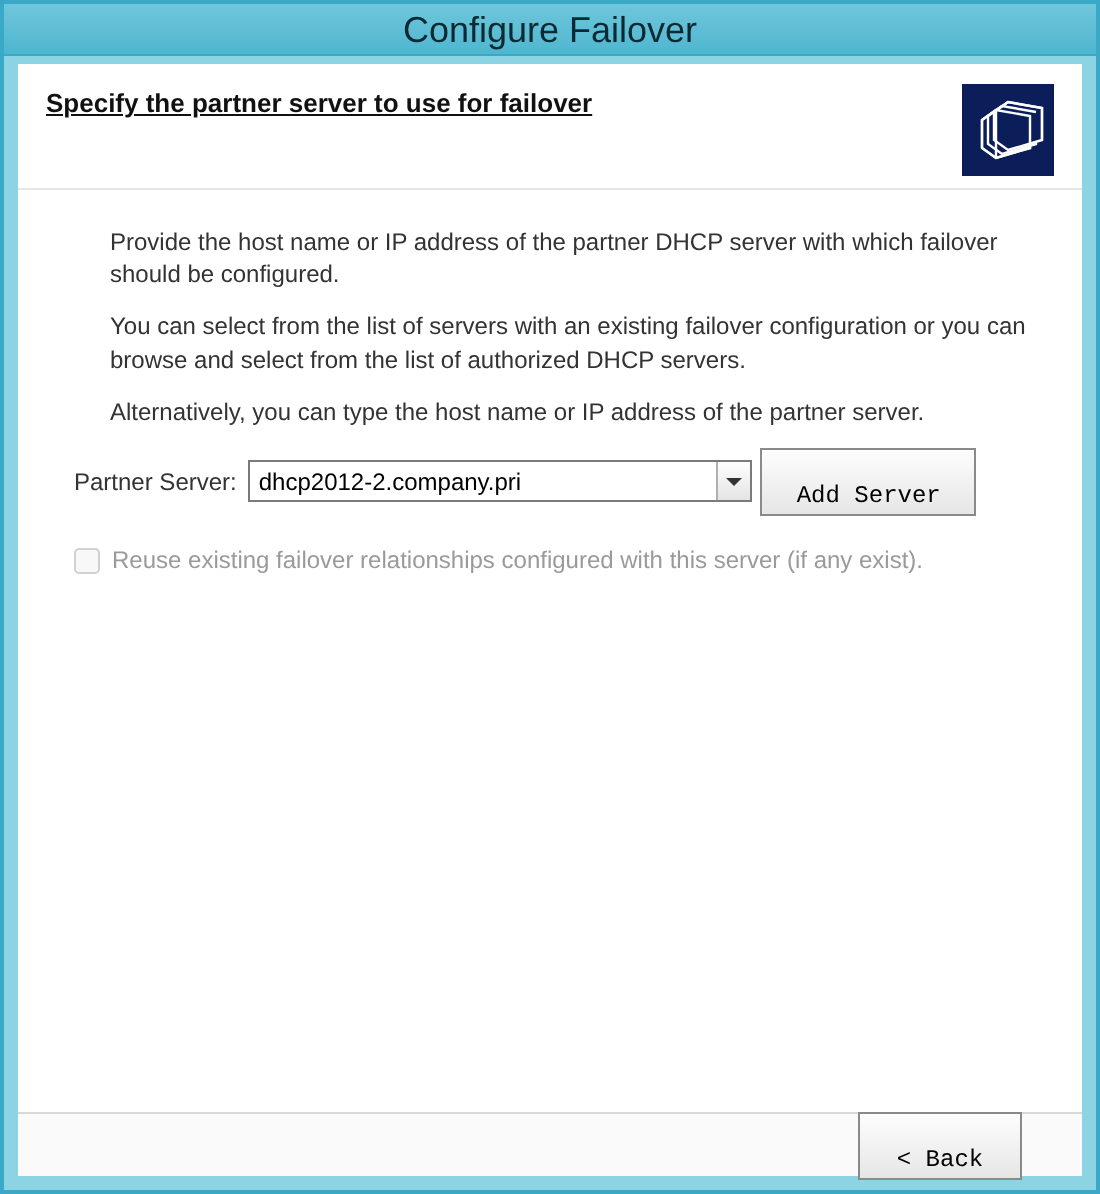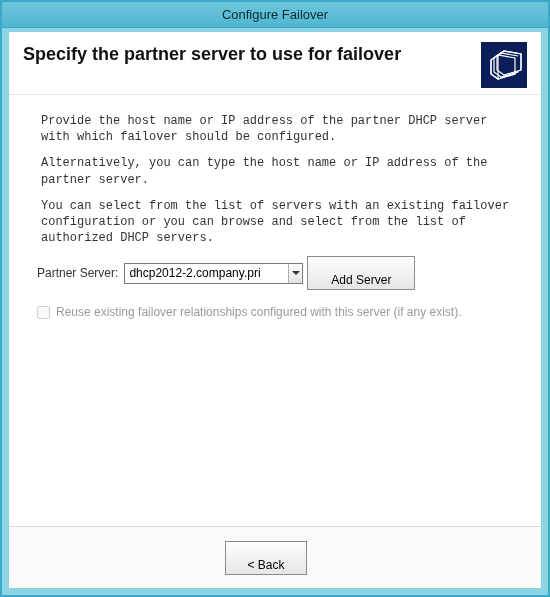--- a/index.html
+++ b/index.html
@@ -19,71 +19,72 @@
     background: #fff;
     display: flex;
     flex-direction: column;
   }
   .titlebar {
     height: 26px;
     background: linear-gradient(#6fc6db, #4fb6d0);
     color: #0a2a33;
     text-align: center;
     line-height: 26px;
-    font-size: 13px;
+    font-size: 18px;
     border-bottom: 1px solid #3aa8c7;
   }
   .inner {
     flex: 1;
     border: 7px solid #8cd4e4;
     border-top-width: 4px;
     display: flex;
     flex-direction: column;
     background: #fff;
   }
   .header {
     display: flex;
     align-items: flex-start;
     padding: 10px 14px 6px 14px;
     border-bottom: 1px solid #e6e6e6;
   }
   .header-title {
     flex: 1;
     font-weight: bold;
-    font-size: 18px;
+    font-size: 13px;
     color: #111;
     padding-top: 2px;
+    text-decoration: underline;
   }
   .header-icon {
     width: 46px;
     height: 46px;
     background: #0b1e5a;
     display: flex;
     align-items: center;
     justify-content: center;
   }
   .header-icon svg { display: block; }
   .content {
     flex: 1;
     padding: 18px 22px 8px 28px;
     color: #333;
     font-size: 12px;
     line-height: 1.35;
   }
-  .para { margin: 0 0 10px 4px; font-family: Liberation Mono, monospace; }
+  .para { margin: 0 0 10px 18px; }
   .form-row {
     display: flex;
     align-items: center;
     margin: 6px 0 14px 0;
     gap: 4px;
   }
   .form-label { white-space: nowrap; margin-right: 2px; }
   .combo {
     position: relative;
-    width: 179px;
+    width: 252px;
     height: 21px;
     border: 1px solid #7a7a7a;
     background: #fff;
     display: flex;
     align-items: center;
   }
   .combo-input {
     flex: 1;
     border: none;
     outline: none;
@@ -109,41 +110,41 @@
     border-right: 4px solid transparent;
     border-top: 4px solid #333;
   }
   .btn {
     height: 22px;
     min-width: 108px;
     padding: 16px 10px;
     border: 1px solid #8a8a8a;
     background: linear-gradient(#fdfdfd, #e6e6e6);
     font-size: 12px;
-    font-family: Liberation Sans, sans-serif;
+    font-family: Liberation Mono, monospace;
     cursor: pointer;
   }
   .check-row {
     display: flex;
     align-items: center;
     gap: 6px;
     color: #9a9a9a;
     margin-top: 6px;
   }
   .check-row input[type="checkbox"] {
     width: 13px;
     height: 13px;
     margin: 0;
   }
   .footer {
-    height: 62px;
+    height: 32px;
     border-top: 1px solid #d9d9d9;
     display: flex;
     align-items: center;
-    justify-content: center;
+    justify-content: flex-end;
     padding: 0 12px;
     gap: 8px;
     background: #fafafa;
   }
   .footer .btn { min-width: 82px; }
   .footer .gap { width: 10px; }
 </style>
 </head>
 <body>
 
@@ -167,22 +168,22 @@
             <path d="M9 12 L16 7 L33 10"></path>
             <path d="M12 10 L19 5 L36 8 L36 24"></path>
             <path d="M13 9 L13 33"></path>
           </g>
         </svg>
       </div>
     </div>
 
     <div class="content">
       <p class="para">Provide the host name or IP address of the partner DHCP server with which failover should be configured.</p>
+      <p class="para">You can select from the list of servers with an existing failover configuration or you can browse and select from the list of authorized DHCP servers.</p>
       <p class="para">Alternatively, you can type the host name or IP address of the partner server.</p>
-      <p class="para">You can select from the list of servers with an existing failover configuration or you can browse and select from the list of authorized DHCP servers.</p>
 
       <div class="form-row">
         <span class="form-label">Partner Server:</span>
         <div class="combo">
           <input class="combo-input" type="text" value="dhcp2012-2.company.pri" style="">
           <div class="combo-btn"></div>
         </div>
         <button class="btn">Add Server</button>
       </div>
 

